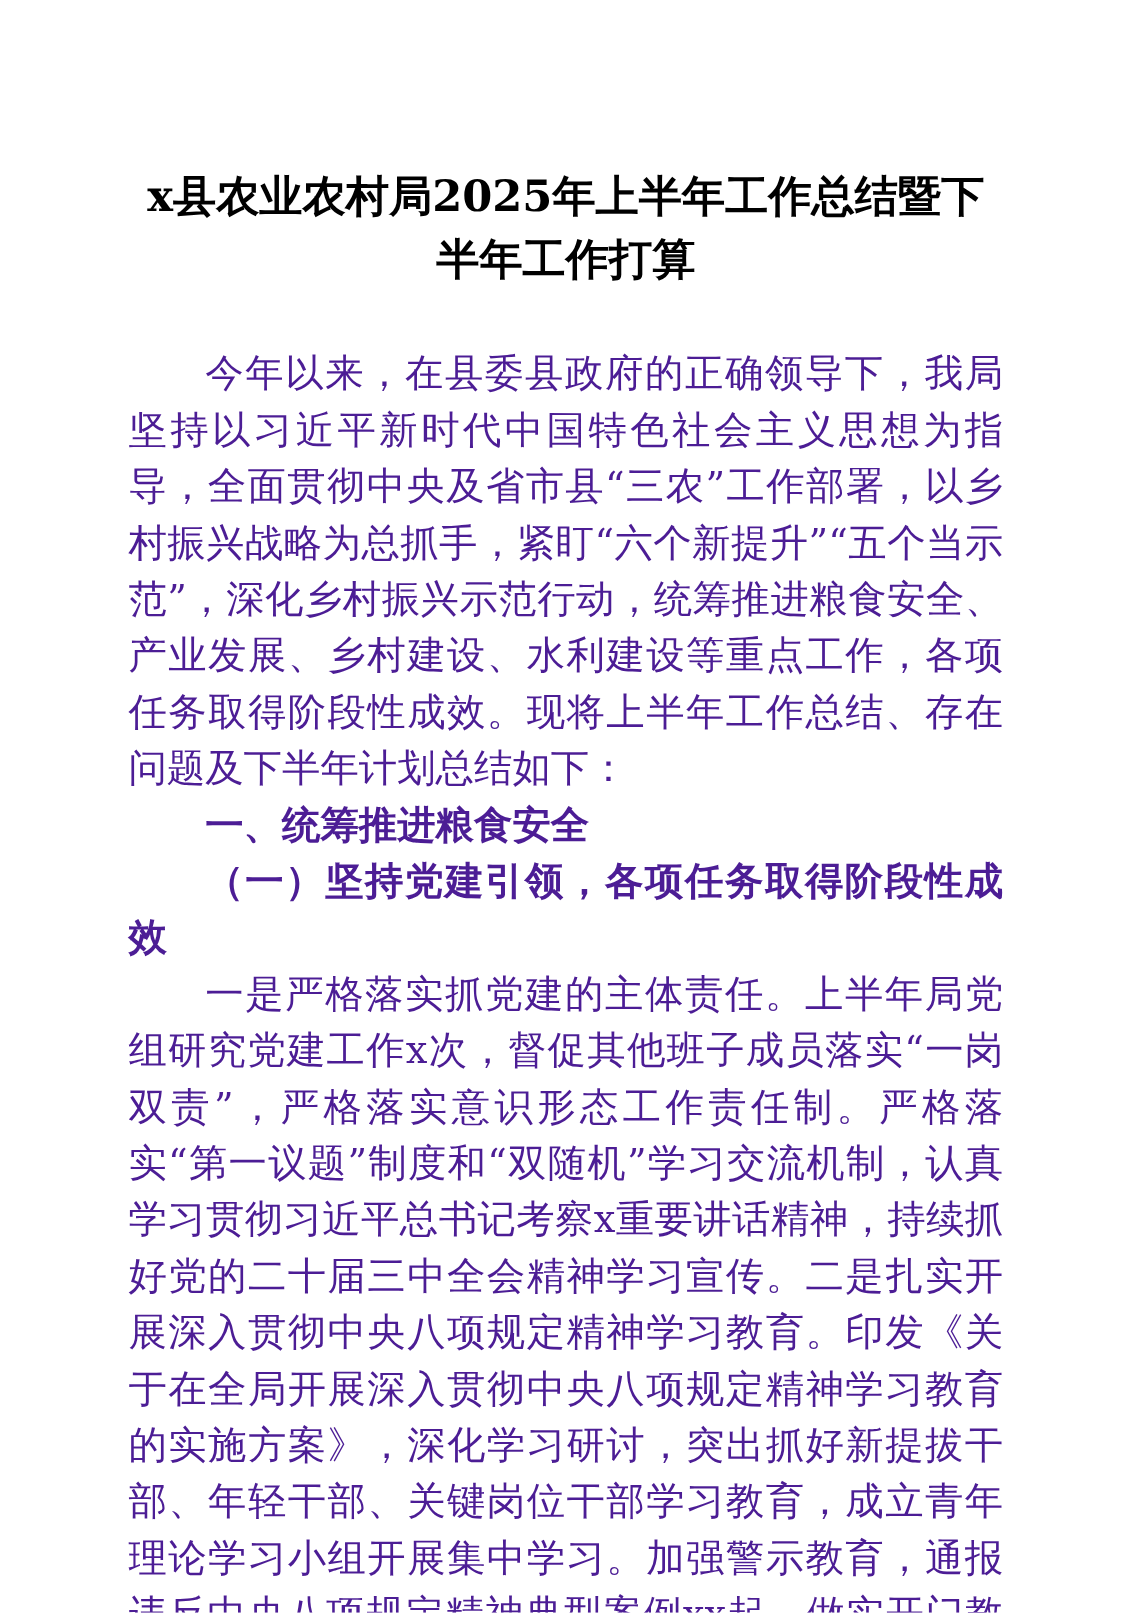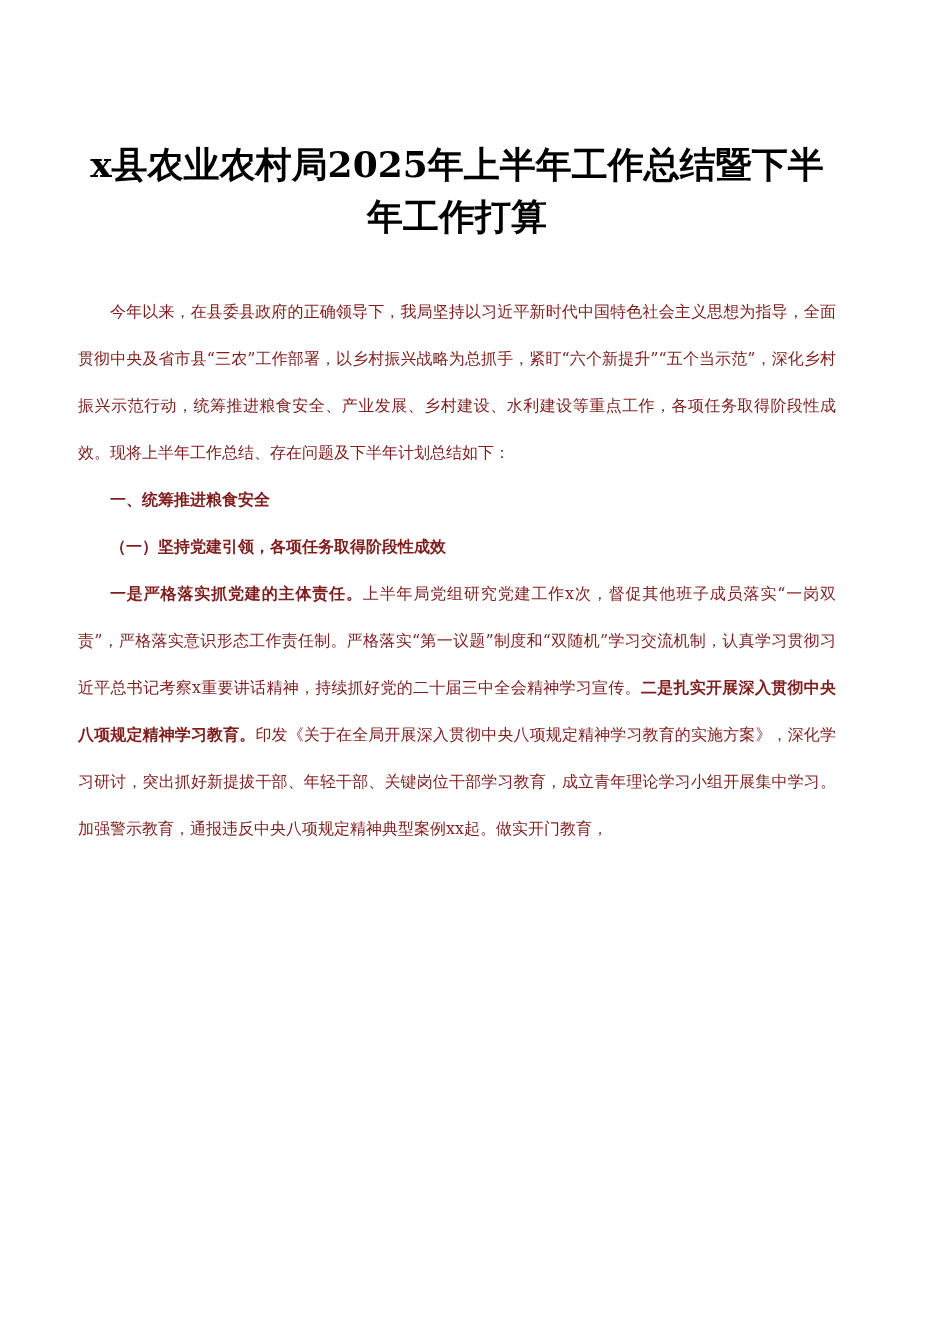--- a/index.html
+++ b/index.html
@@ -7,49 +7,49 @@
     padding: 0;
     background: #ffffff;
   }
   .page {
     position: relative;
     width: 950px;
     height: 1344px;
     margin: 0 auto;
     background: #ffffff;
     box-sizing: border-box;
-    padding: 138px 114px 40px 78px;
+    padding: 138px 114px 40px 107px;
     overflow: hidden;
     font-family: "DejaVu Serif", "Liberation Serif", serif;
     color: #000000;
   }
   .doc-title {
     margin: 0 0 46px 0;
     font-size: 36px;
     font-weight: bold;
     line-height: 52px;
     text-align: center;
     font-family: "DejaVu Serif", "Liberation Serif", serif;
     color: #000000;
   }
   .doc-body p {
     margin: 0;
-    font-size: 16px;
+    font-size: 32px;
     line-height: 47px;
     text-align: justify;
     text-indent: 2em;
-    color: #7f1d1d;
+    color: #4c1d95;
   }
   .doc-body .run {
     font-family: "DejaVu Serif", "Liberation Serif", serif;
     font-weight: normal;
   }
   .doc-body .bold-run {
     font-family: "DejaVu Sans", "Liberation Sans", sans-serif;
-    font-weight: bold;
+    font-weight: normal;
   }
   .doc-body p.heading1 .run,
   .doc-body p.heading2 .run {
     font-family: "DejaVu Sans", "Liberation Sans", sans-serif;
     font-weight: bold;
   }
 </style>
 </head>
 <body>
 

